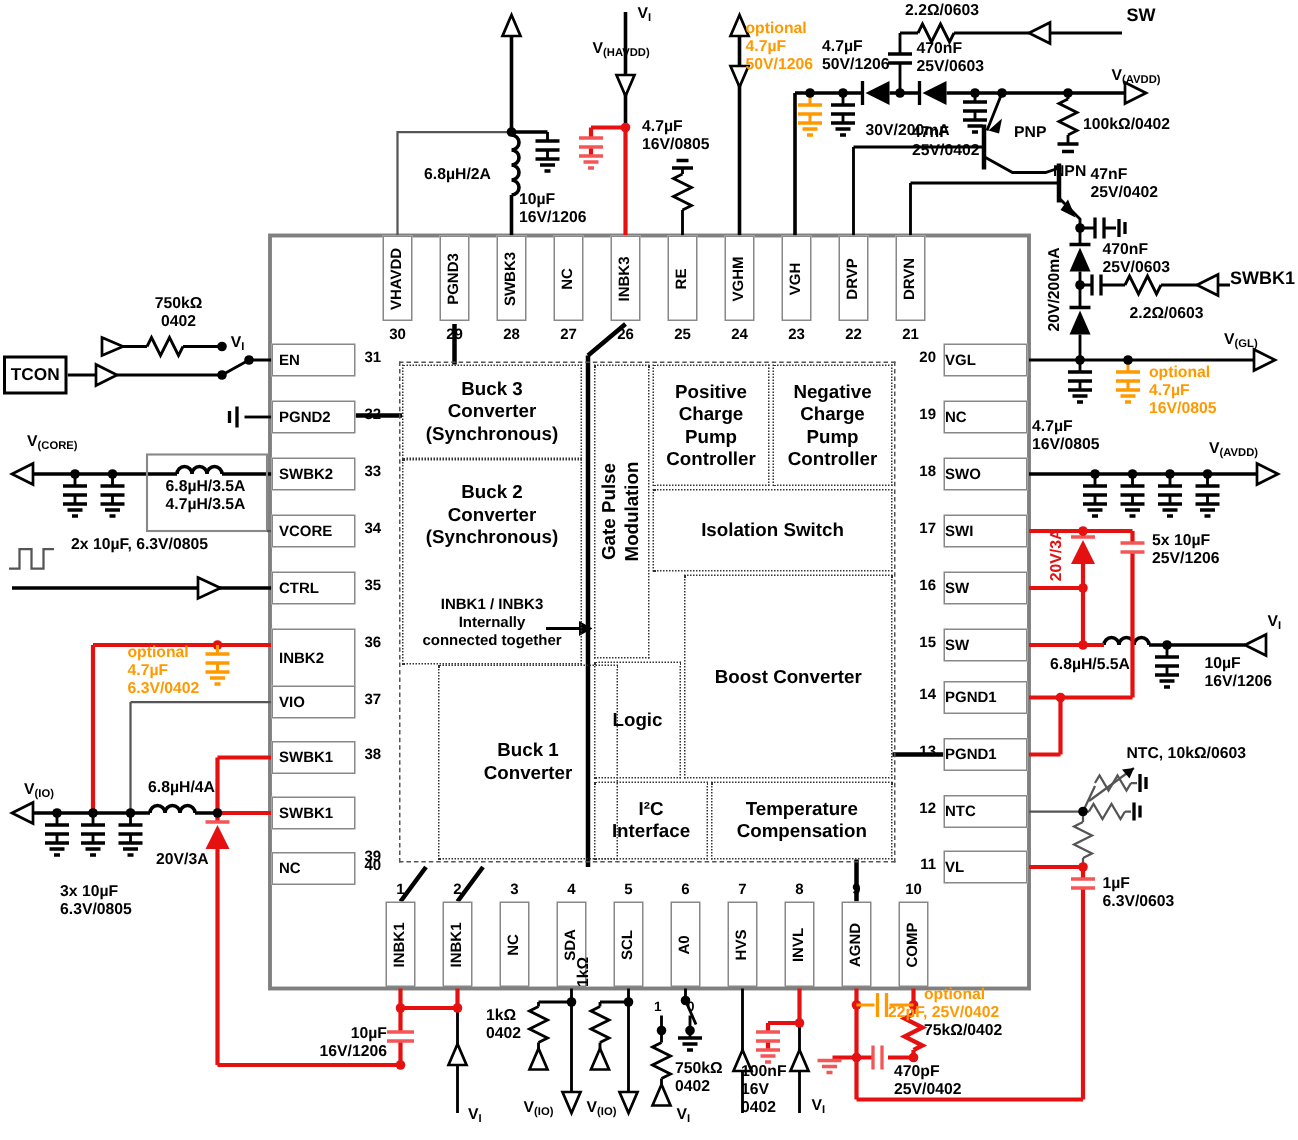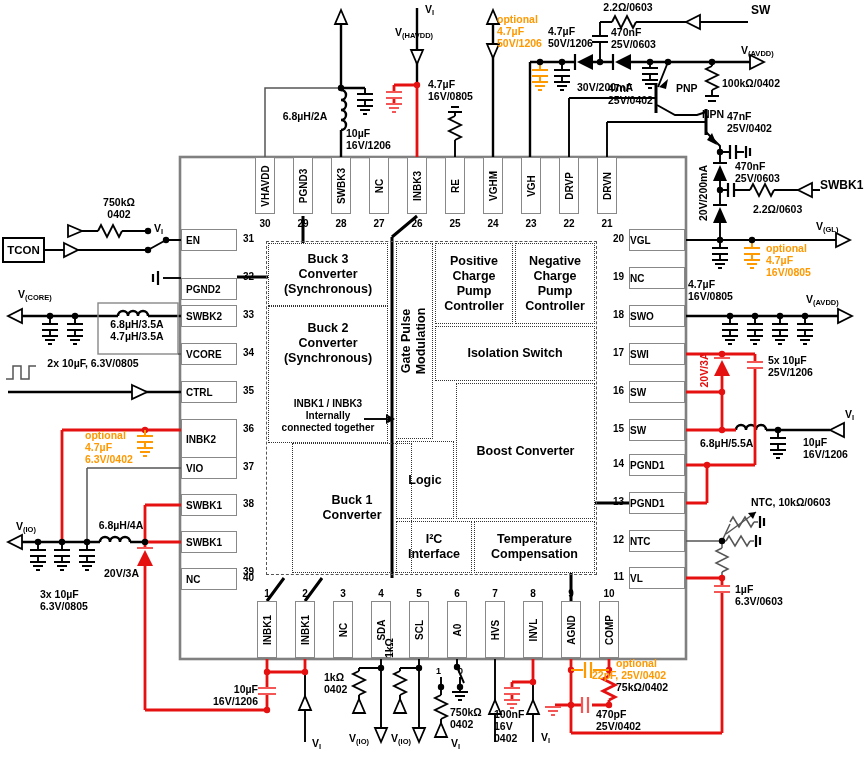--- a/index.html
+++ b/index.html
@@ -412,21 +412,21 @@
       </div>
       <div class="pnum c" style="left: 571px; top: 588px;">9</div>
       <div class="pinbox " style="left: 599px; top: 601px; width: 20px; height: 57px;">
         <span class="pn">COMP</span>
       </div>
       <div class="pnum c" style="left: 609px; top: 588px;">10</div>
       <div class="pinbox h pl" style="left: 181px; top: 229px; width: 56px; height: 22px;">
         <span class="pnh">EN</span>
       </div>
       <div class="pnum " style="left: 243px; top: 233px;">31</div>
-      <div class="pinbox h pl" style="left: 181px; top: 278px; width: 56px; height: 22px;">
+      <div class="pinbox h pl" style="left: 181px; top: 267px; width: 56px; height: 22px;">
         <span class="pnh">PGND2</span>
       </div>
       <div class="pnum " style="left: 243px; top: 271px;">32</div>
       <div class="pinbox h pl" style="left: 181px; top: 305px; width: 56px; height: 22px;">
         <span class="pnh">SWBK2</span>
       </div>
       <div class="pnum " style="left: 243px; top: 309px;">33</div>
       <div class="pinbox h pl" style="left: 181px; top: 343px; width: 56px; height: 22px;">
         <span class="pnh">VCORE</span>
       </div>

